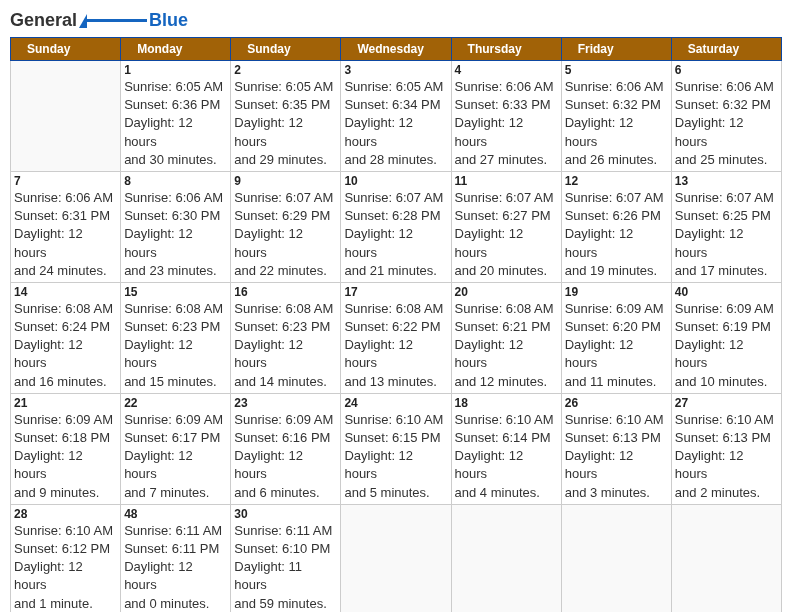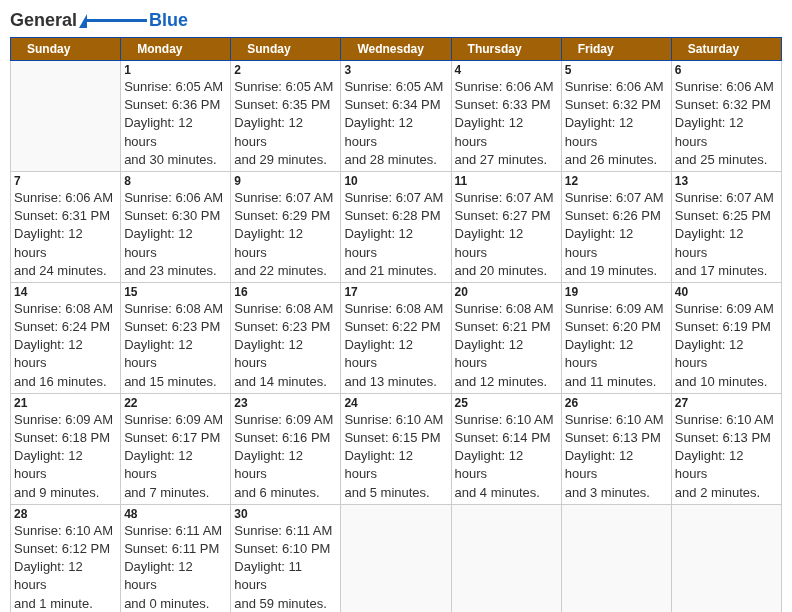--- a/index.html
+++ b/index.html
@@ -306,21 +306,21 @@
 and 6 minutes.</div>
           </td>
           <td>
             <span class="day-num">24</span>
             <div class="day-info" style="white-space: pre-line;">Sunrise: 6:10 AM
 Sunset: 6:15 PM
 Daylight: 12 hours
 and 5 minutes.</div>
           </td>
           <td>
-            <span class="day-num">25</span>
+            <span class="day-num">18</span>
             <div class="day-info" style="white-space: pre-line;">Sunrise: 6:10 AM
 Sunset: 6:14 PM
 Daylight: 12 hours
 and 4 minutes.</div>
           </td>
           <td>
             <span class="day-num">26</span>
             <div class="day-info" style="white-space: pre-line;">Sunrise: 6:10 AM
 Sunset: 6:13 PM
 Daylight: 12 hours

